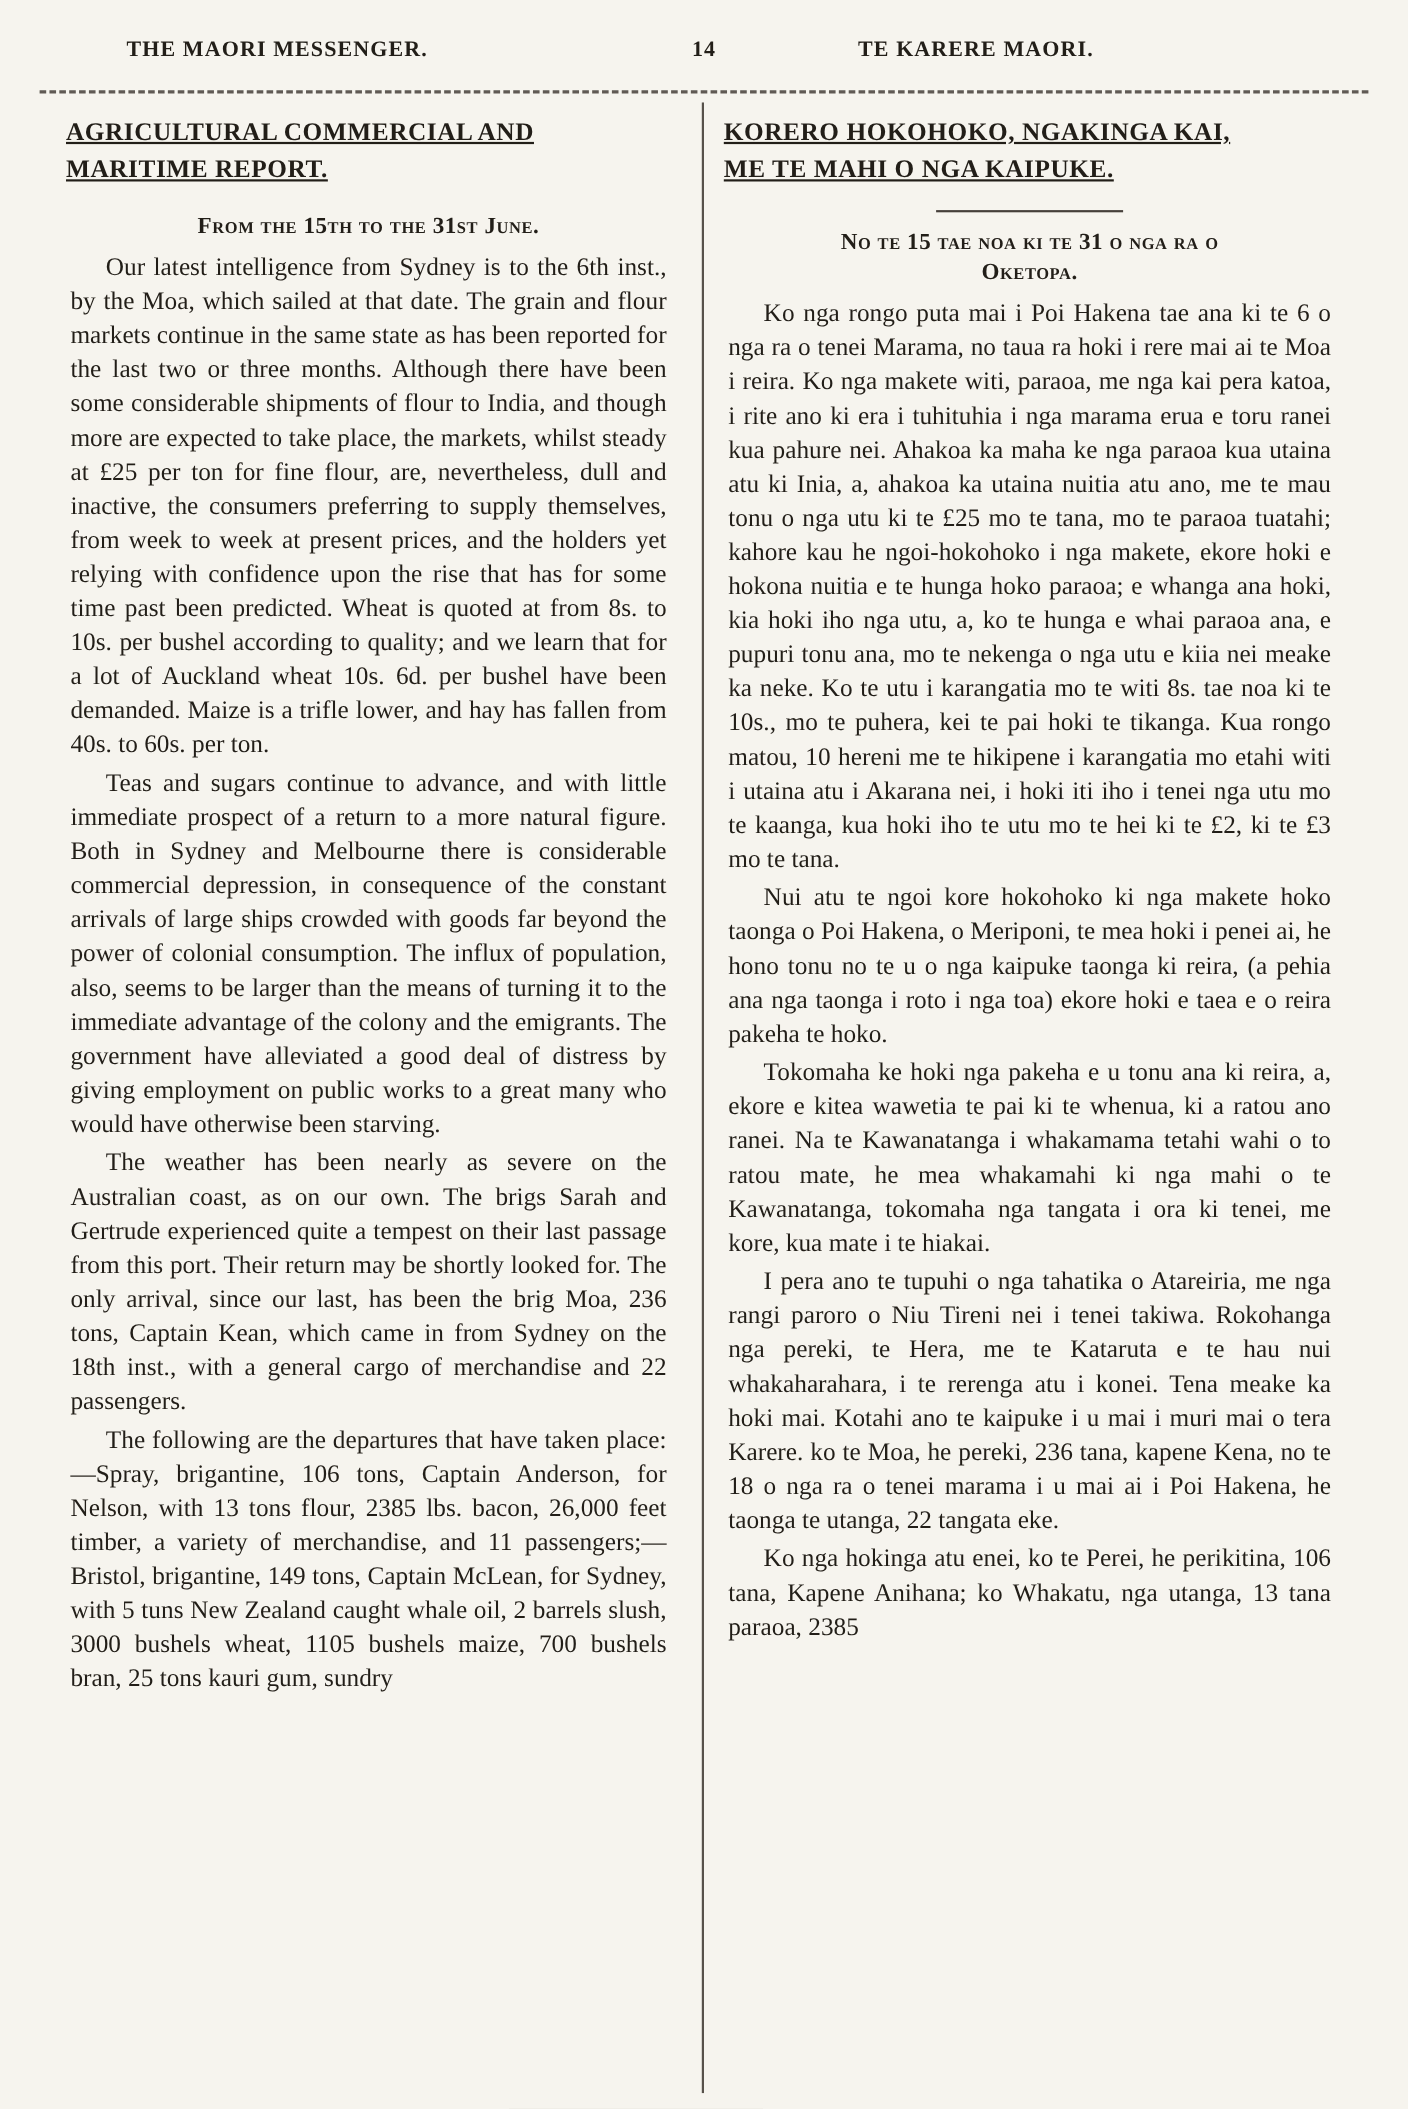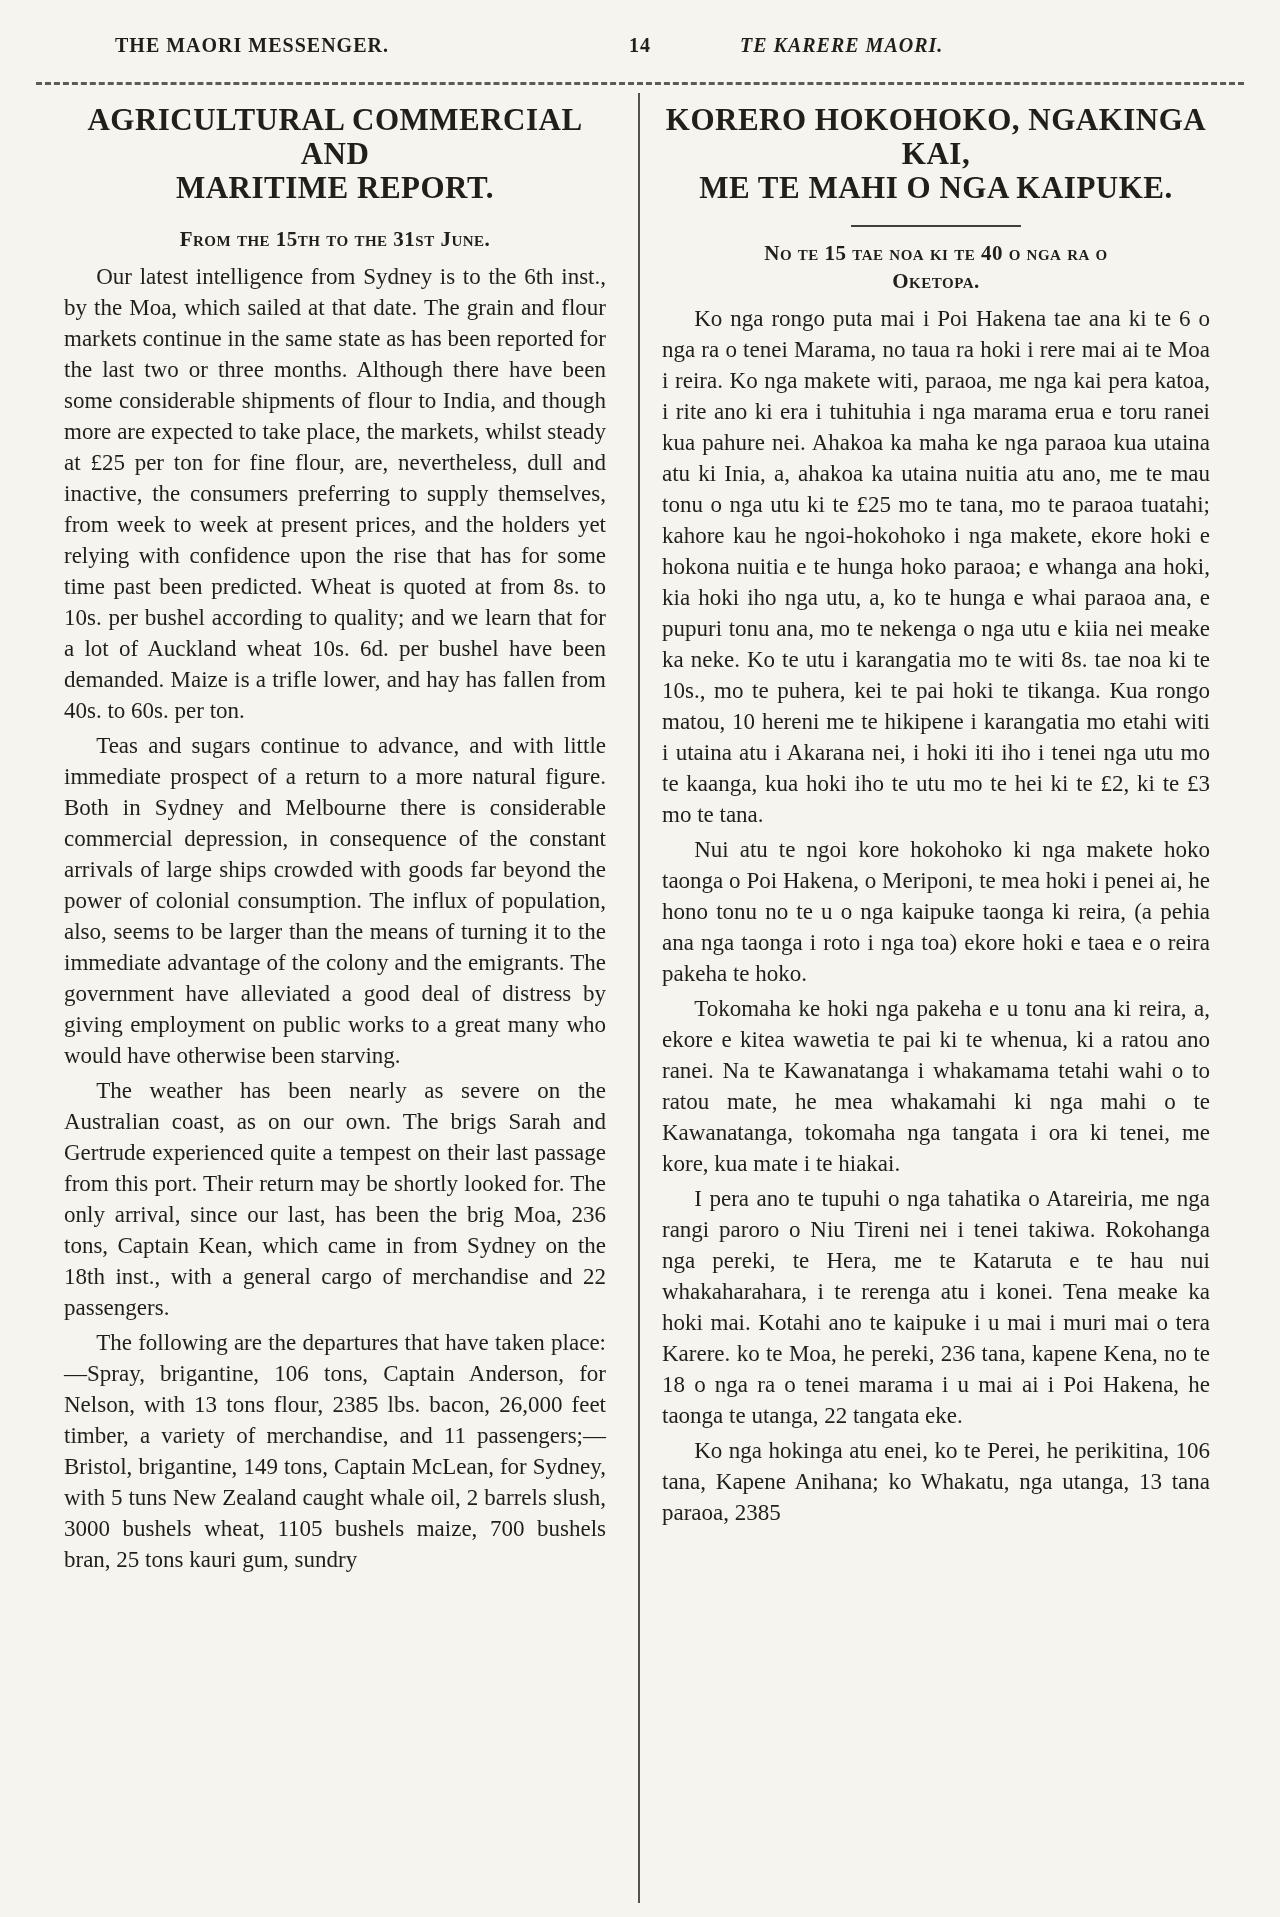--- a/index.html
+++ b/index.html
@@ -23,21 +23,21 @@
   
   .masthead {
     position: relative;
     height: 42px;
     font-weight: bold;
     font-size: 20px;
     letter-spacing: 1px;
   }
   .masthead .mh-left  { position: absolute; left: 85px;  top: 4px; }
   .masthead .mh-num   { position: absolute; left: 50%;   top: 4px; transform: translateX(-50%); }
-  .masthead .mh-right { position: absolute; left: 710px; top: 4px; font-style: italic; }
+  .masthead .mh-right { position: absolute; left: 750px; top: 4px; }
 
   .masthead-rule {
     height: 0;
     border-top: 3px dashed #46403a;
     margin: 10px 6px 0 6px;
     opacity: 0.85;
   }
 
   
   .columns {
@@ -57,27 +57,28 @@
     border-right: 2px solid #57514a;
     padding-left: 30px;
     padding-right: 28px;
   }
   .col-maori {
     padding-left: 18px;
     padding-right: 36px;
   }
 
   .article-title {
-    text-align: center;
-    font-size: 31px;
+    text-align: left;
+    font-size: 23px;
     line-height: 34px;
     font-weight: bold;
     letter-spacing: 0.5px;
     white-space: pre-line;
     margin-bottom: 20px;
+    text-decoration: underline;
   }
   .dateline {
     text-align: center;
     font-size: 21px;
     line-height: 28px;
     font-weight: bold;
     font-variant: small-caps;
     letter-spacing: 0.5px;
     white-space: pre-line;
     margin-bottom: 8px;
@@ -116,21 +117,21 @@
       <p>Our latest intelligence from Sydney is to the 6th inst., by the Moa, which sailed at that date. The grain and flour markets continue in the same state as has been reported for the last two or three months. Although there have been some considerable shipments of flour to India, and though more are expected to take place, the markets, whilst steady at £25 per ton for fine flour, are, nevertheless, dull and inactive, the consumers preferring to supply themselves, from week to week at present prices, and the holders yet relying with confidence upon the rise that has for some time past been predicted. Wheat is quoted at from 8s. to 10s. per bushel according to quality; and we learn that for a lot of Auckland wheat 10s. 6d. per bushel have been demanded. Maize is a trifle lower, and hay has fallen from 40s. to 60s. per ton.</p>
       <p>Teas and sugars continue to advance, and with little immediate prospect of a return to a more natural figure. Both in Sydney and Melbourne there is considerable commercial depression, in consequence of the constant arrivals of large ships crowded with goods far beyond the power of colonial consumption. The influx of population, also, seems to be larger than the means of turning it to the immediate advantage of the colony and the emigrants. The government have alleviated a good deal of distress by giving employment on public works to a great many who would have otherwise been starving.</p>
       <p>The weather has been nearly as severe on the Australian coast, as on our own. The brigs Sarah and Gertrude experienced quite a tempest on their last passage from this port. Their return may be shortly looked for. The only arrival, since our last, has been the brig Moa, 236 tons, Captain Kean, which came in from Sydney on the 18th inst., with a general cargo of merchandise and 22 passengers.</p>
       <p>The following are the departures that have taken place:—Spray, brigantine, 106 tons, Captain Anderson, for Nelson, with 13 tons flour, 2385 lbs. bacon, 26,000 feet timber, a variety of merchandise, and 11 passengers;—Bristol, brigantine, 149 tons, Captain McLean, for Sydney, with 5 tuns New Zealand caught whale oil, 2 barrels slush, 3000 bushels wheat, 1105 bushels maize, 700 bushels bran, 25 tons kauri gum, sundry</p>
     </section>
 
     <section class="col col-maori">
       <h2 class="article-title">KORERO HOKOHOKO, NGAKINGA KAI,
 ME TE MAHI O NGA KAIPUKE.</h2>
       <div class="short-rule"></div>
-      <h3 class="dateline">No te 15 tae noa ki te 40 o nga ra o
+      <h3 class="dateline">No te 15 tae noa ki te 31 o nga ra o
 Oketopa.</h3>
       <p>Ko nga rongo puta mai i Poi Hakena tae ana ki te 6 o nga ra o tenei Marama, no taua ra hoki i rere mai ai te Moa i reira. Ko nga makete witi, paraoa, me nga kai pera katoa, i rite ano ki era i tuhituhia i nga marama erua e toru ranei kua pahure nei. Ahakoa ka maha ke nga paraoa kua utaina atu ki Inia, a, ahakoa ka utaina nuitia atu ano, me te mau tonu o nga utu ki te £25 mo te tana, mo te paraoa tuatahi; kahore kau he ngoi-hokohoko i nga makete, ekore hoki e hokona nuitia e te hunga hoko paraoa; e whanga ana hoki, kia hoki iho nga utu, a, ko te hunga e whai paraoa ana, e pupuri tonu ana, mo te nekenga o nga utu e kiia nei meake ka neke. Ko te utu i karangatia mo te witi 8s. tae noa ki te 10s., mo te puhera, kei te pai hoki te tikanga. Kua rongo matou, 10 hereni me te hikipene i karangatia mo etahi witi i utaina atu i Akarana nei, i hoki iti iho i tenei nga utu mo te kaanga, kua hoki iho te utu mo te hei ki te £2, ki te £3 mo te tana.</p>
       <p>Nui atu te ngoi kore hokohoko ki nga makete hoko taonga o Poi Hakena, o Meriponi, te mea hoki i penei ai, he hono tonu no te u o nga kaipuke taonga ki reira, (a pehia ana nga taonga i roto i nga toa) ekore hoki e taea e o reira pakeha te hoko.</p>
       <p>Tokomaha ke hoki nga pakeha e u tonu ana ki reira, a, ekore e kitea wawetia te pai ki te whenua, ki a ratou ano ranei. Na te Kawanatanga i whakamama tetahi wahi o to ratou mate, he mea whakamahi ki nga mahi o te Kawanatanga, tokomaha nga tangata i ora ki tenei, me kore, kua mate i te hiakai.</p>
       <p>I pera ano te tupuhi o nga tahatika o Atareiria, me nga rangi paroro o Niu Tireni nei i tenei takiwa. Rokohanga nga pereki, te Hera, me te Kataruta e te hau nui whakaharahara, i te rerenga atu i konei. Tena meake ka hoki mai. Kotahi ano te kaipuke i u mai i muri mai o tera Karere. ko te Moa, he pereki, 236 tana, kapene Kena, no te 18 o nga ra o tenei marama i u mai ai i Poi Hakena, he taonga te utanga, 22 tangata eke.</p>
       <p>Ko nga hokinga atu enei, ko te Perei, he perikitina, 106 tana, Kapene Anihana; ko Whakatu, nga utanga, 13 tana paraoa, 2385</p>
     </section>
 
   </div>
 

